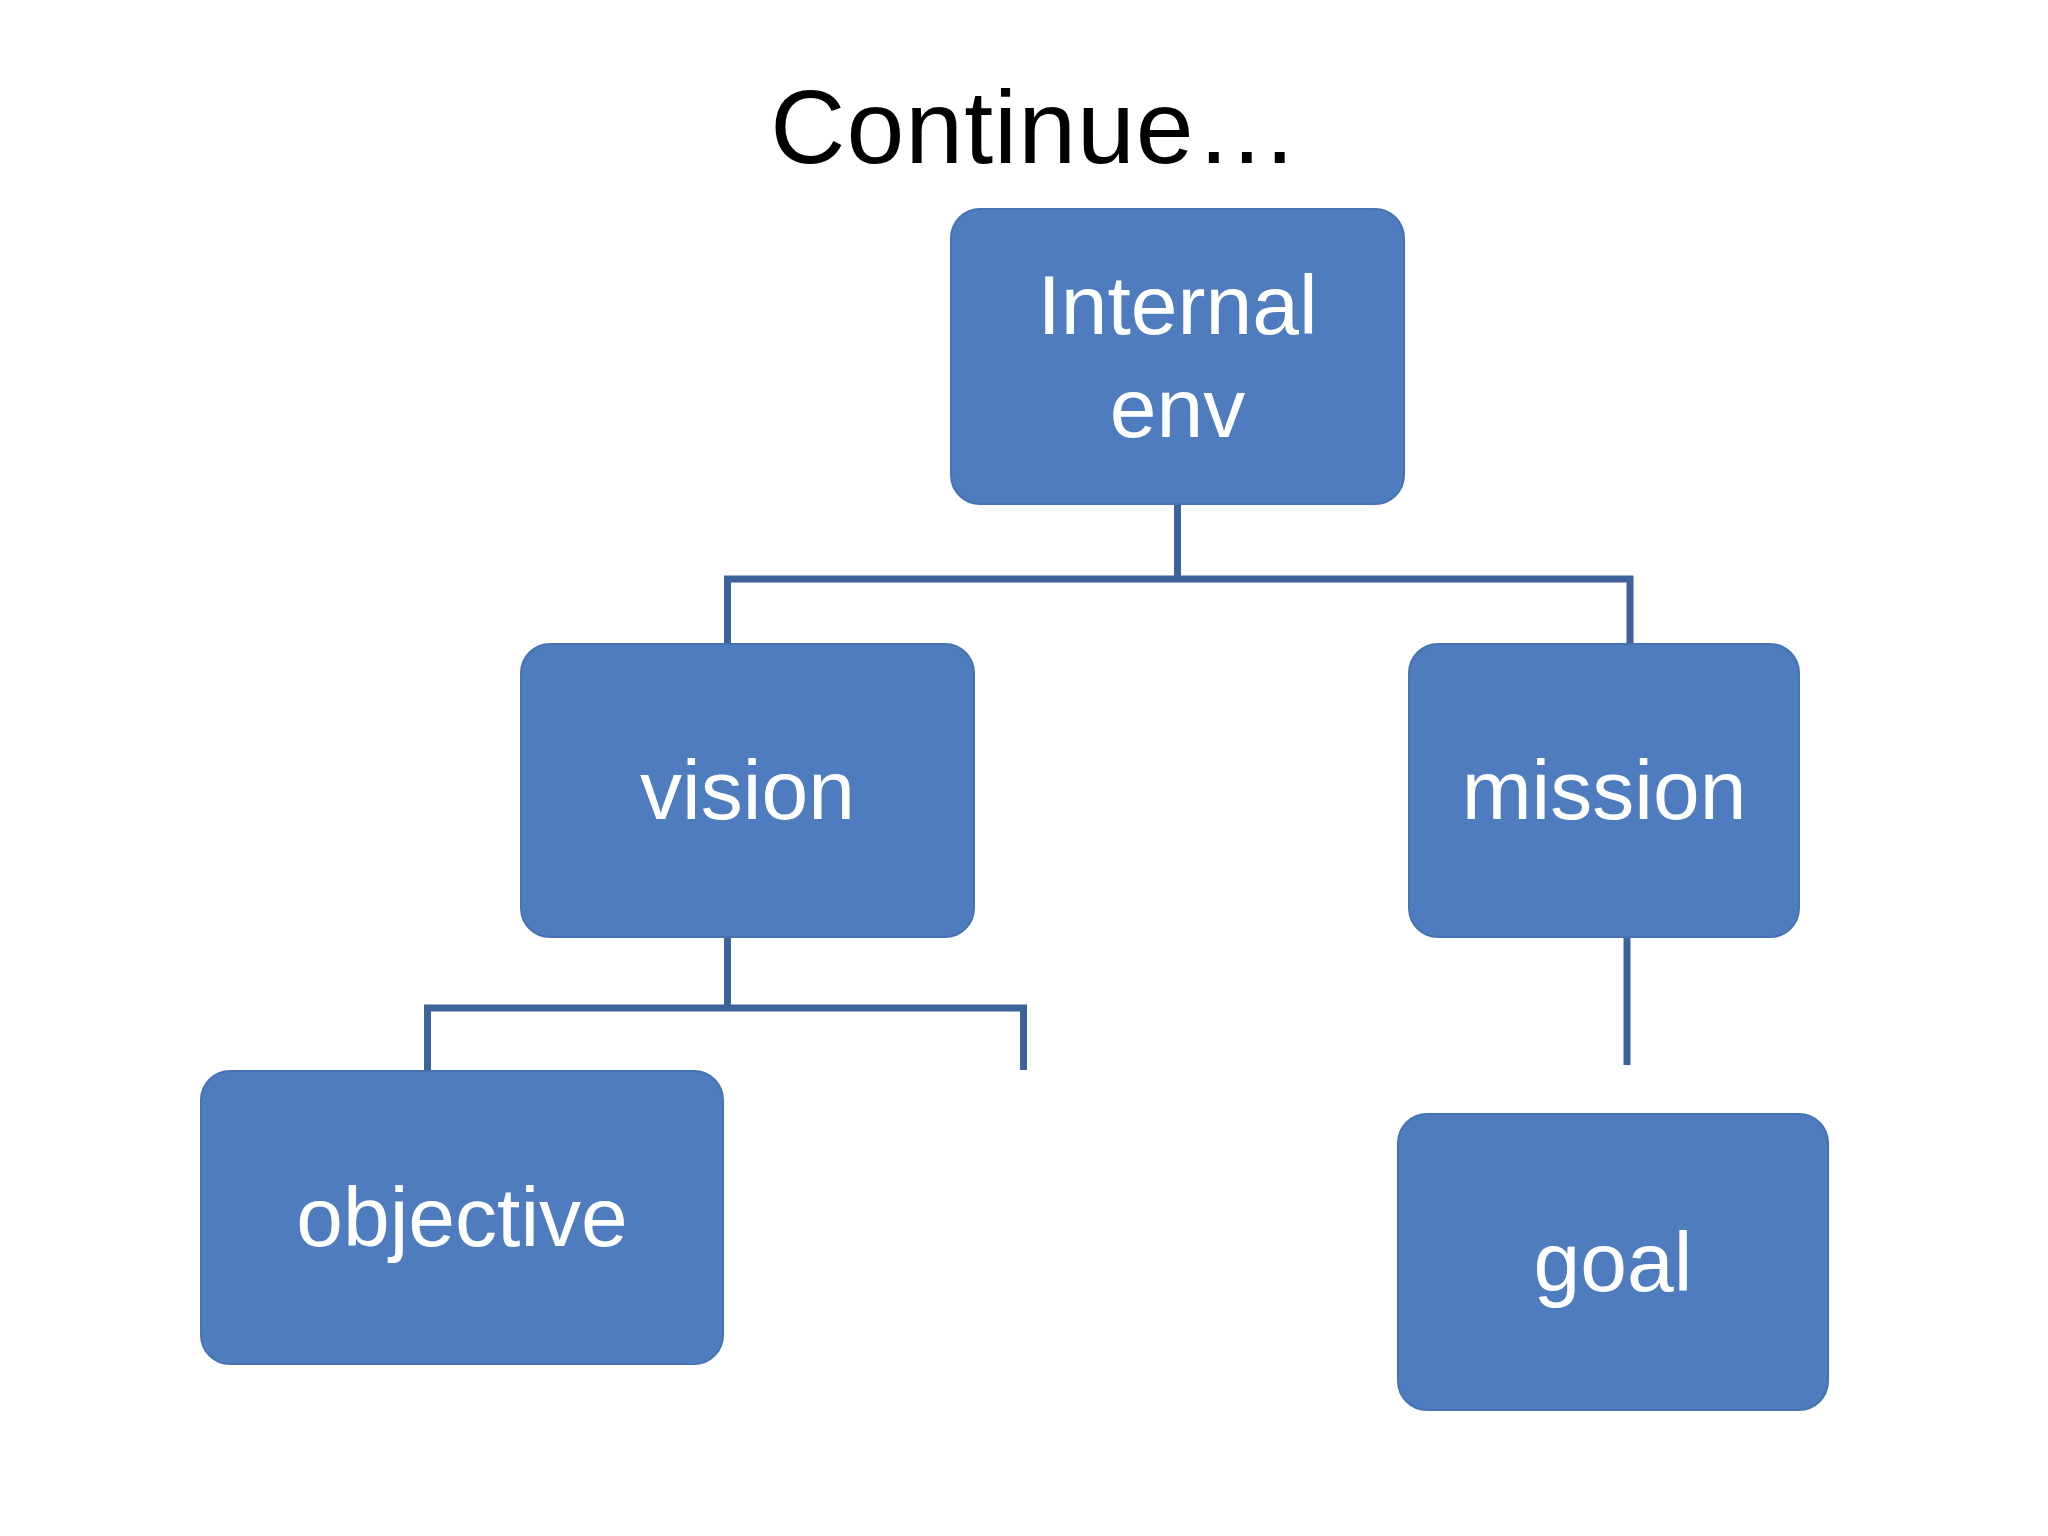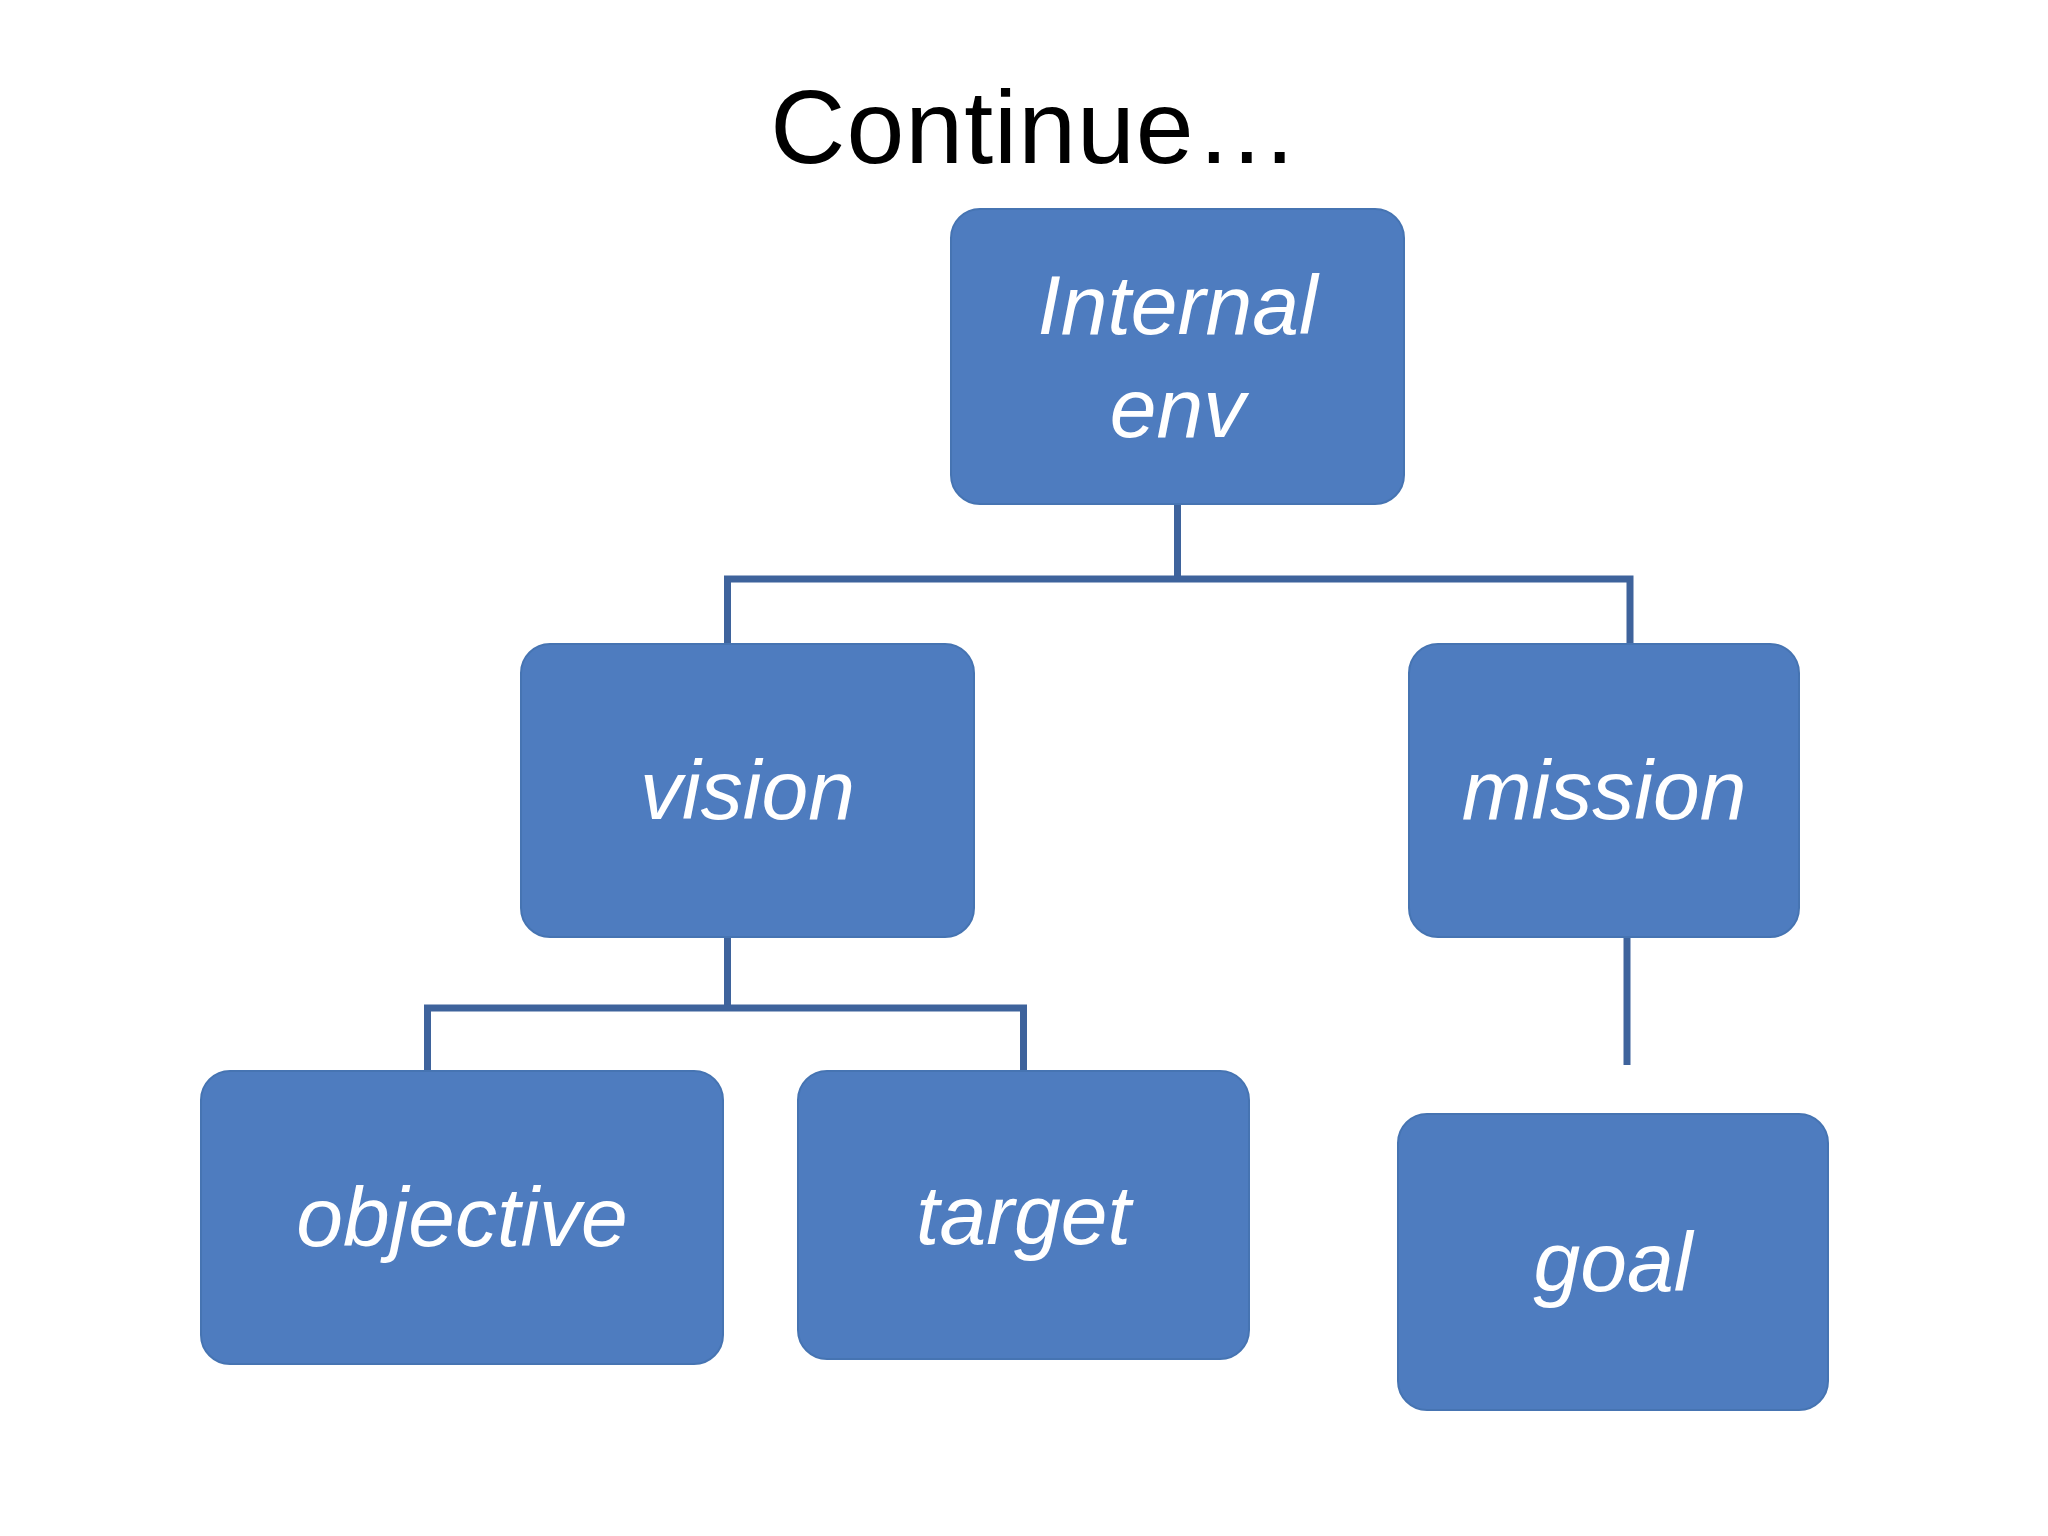--- a/index.html
+++ b/index.html
@@ -49,21 +49,20 @@
     justify-content: center;
     text-align: center;
     background: var(--node-fill);
     border: 2px solid var(--node-border);
     border-radius: 30px;
     color: var(--node-text);
     font-size: 84px;
     line-height: 1.22;
     padding: 0 18px;
     cursor: default;
-    font-style: italic;
   }
   .node-root      { left: 950px;  top: 208px;  width: 455px; height: 297px; }
   .node-vision    { left: 500px;  top: 643px;  width: 455px; height: 295px; margin-left: 20px; }
   .node-mission   { left: 1408px; top: 643px;  width: 392px; height: 295px; }
   .node-objective { left: 200px;  top: 1070px; width: 524px; height: 295px; }
   .node-target    { left: 797px;  top: 1070px; width: 453px; height: 290px; }
   .node-goal      { left: 1397px; top: 1065px; width: 432px; height: 298px; margin-top: 48px; }
 </style>
 </head>
 <body>
@@ -92,21 +91,18 @@
   </div>
 
   <div class="node node-mission">
     <span>mission</span>
   </div>
 
   <div class="node node-objective">
     <span>objective</span>
   </div>
 
-  <div class="node node-target">
-    <span>target</span>
-  </div>
 
   <div class="node node-goal">
     <span>goal</span>
   </div>
 
 </div>
 
 </body></html>

